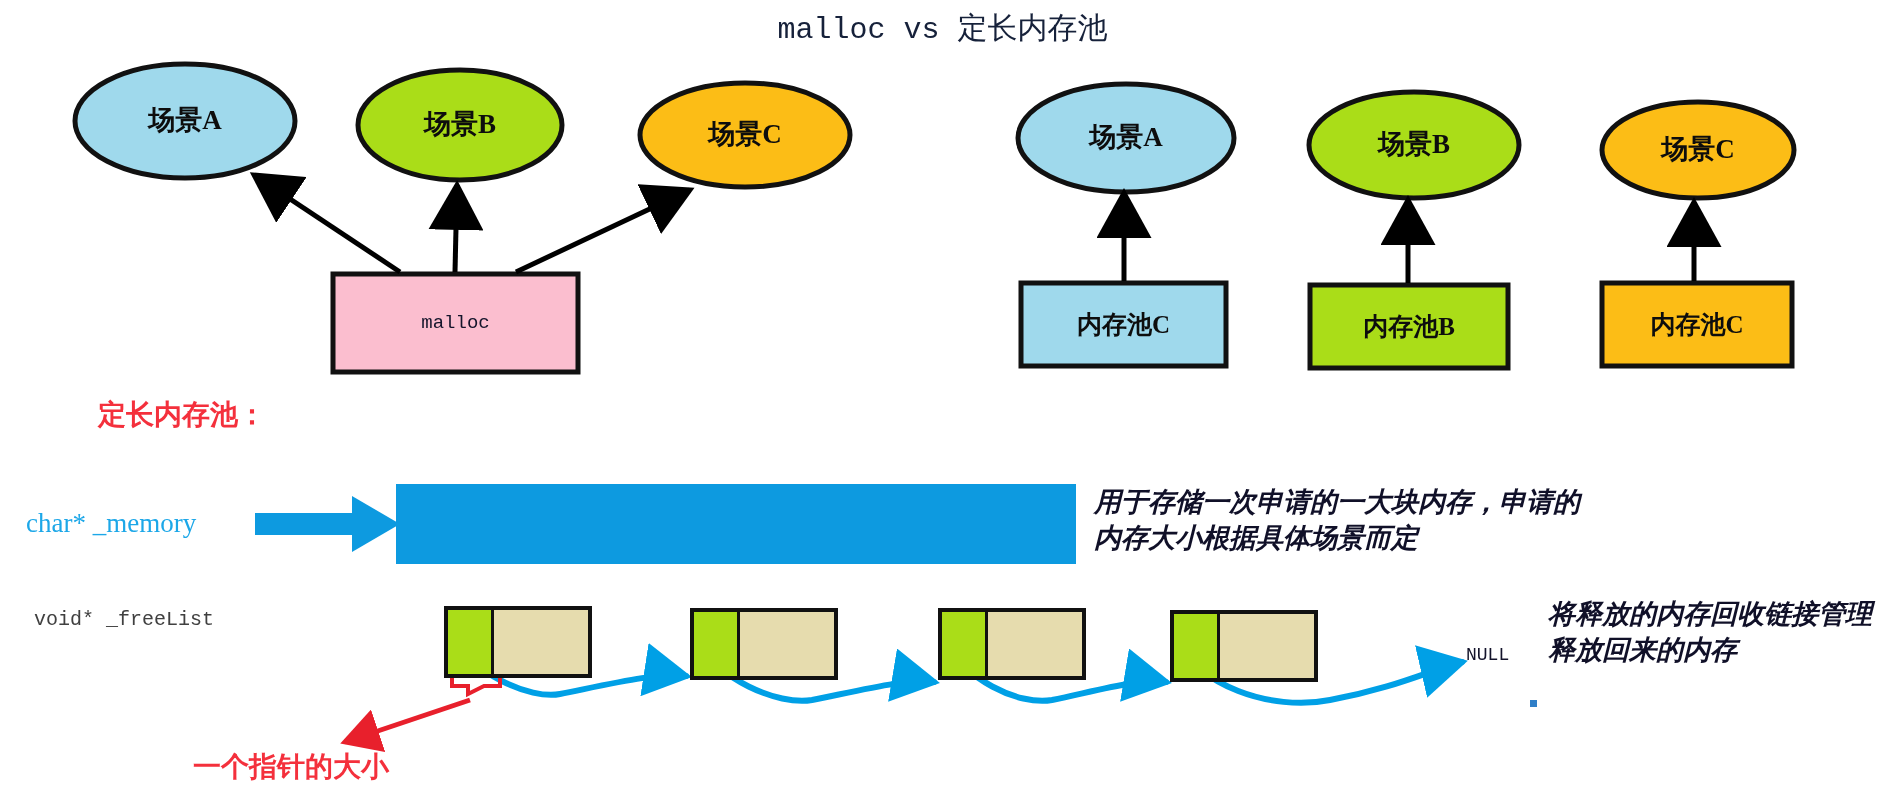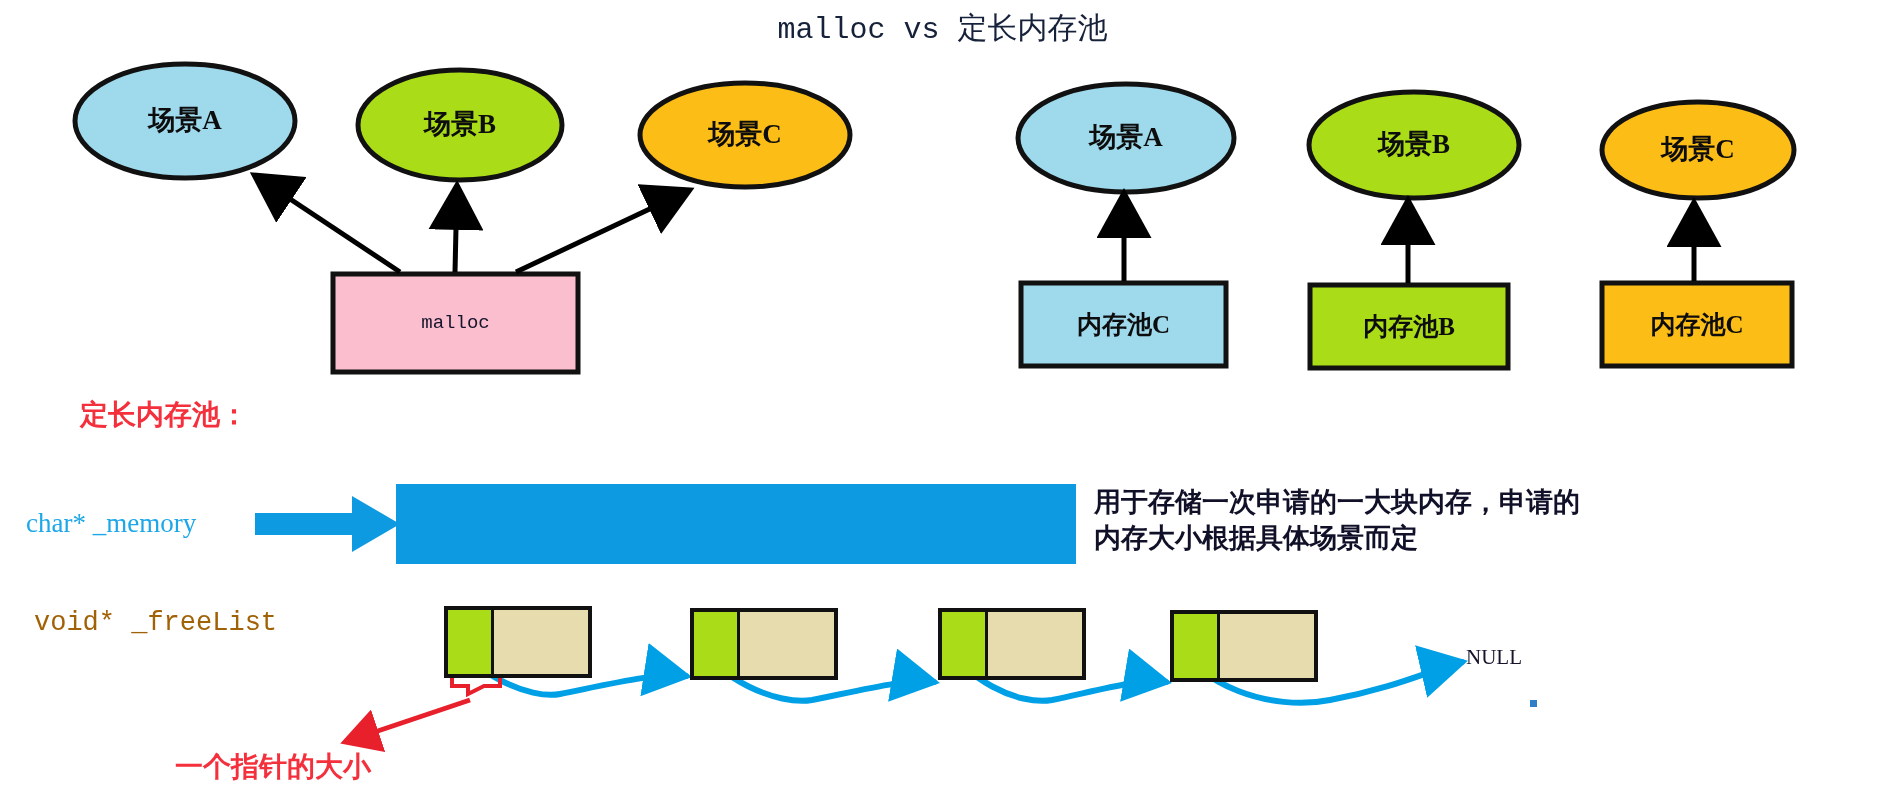--- a/index.html
+++ b/index.html
@@ -8,29 +8,29 @@
   .stage{position:absolute;left:0;top:0;width:1885px;height:796px;}
   svg.layer{position:absolute;left:0;top:0;width:1885px;height:796px;overflow:visible;}
   .node-label{position:absolute;display:flex;align-items:center;justify-content:center;
               text-align:center;line-height:1.1;pointer-events:none;}
   .title{position:absolute;left:0;top:8px;width:1885px;text-align:center;
          font-family:"Liberation Mono","DejaVu Sans Mono",monospace;font-size:30px;color:#16213a;}
   .ellipse-txt{font-family:"Liberation Serif","DejaVu Serif",serif;font-size:27px;font-weight:700;color:#0d0d0d;}
   .box-txt{font-family:"Liberation Serif","DejaVu Serif",serif;font-size:25px;font-weight:700;color:#0d0d0d;}
   .mono{font-family:"Liberation Mono","DejaVu Sans Mono",monospace;}
   .redlabel{position:absolute;color:#f4303c;font-weight:700;font-size:28px;
-            font-family:"Liberation Serif","DejaVu Serif",serif;white-space:nowrap;}
+            font-family:"Liberation Serif","DejaVu Serif",serif;white-space:nowrap;margin-left:18px;}
   .bluecode{position:absolute;color:#1ca7e8;font-size:27px;white-space:nowrap;
             font-family:Liberation Serif, serif;}
-  .blackcode{position:absolute;color:#a16207;font-size:27px;white-space:nowrap;
+  .blackcode{position:absolute;color:#404040;font-size:20px;white-space:nowrap;
              font-family:"Liberation Mono","DejaVu Sans Mono",monospace;}
   .anno{position:absolute;color:#101028;font-size:27px;font-weight:700;line-height:1.34;
-        font-family:"Liberation Serif","DejaVu Serif",serif;}
-  .nulltxt{position:absolute;color:#14142b;font-size:21px;
-           font-family:Liberation Serif, serif;}
+        font-family:"Liberation Serif","DejaVu Serif",serif;font-style:italic;}
+  .nulltxt{position:absolute;color:#14142b;font-size:18px;
+           font-family:Liberation Mono, monospace;}
   .membar{position:absolute;background:#0d9ae0;}
   .fl-block{position:absolute;border:4px solid #111111;box-sizing:border-box;display:flex;}
   .fl-green{background:#aadd18;height:100%;box-sizing:border-box;border-right:3px solid #111111;}
   .fl-beige{background:#e6dcae;height:100%;flex:1;}
   .dot{position:absolute;width:7px;height:7px;background:#2f7fc8;}
 </style>
 </head>
 <body>
 
 <div class="stage">
@@ -124,18 +124,19 @@
     <div class="fl-green" style="width:46px;"></div>
     <div class="fl-beige"></div>
   </div>
   <div class="fl-block" style="left:1170px;top:610px;width:148px;height:72px;">
     <div class="fl-green" style="width:46px;"></div>
     <div class="fl-beige"></div>
   </div>
 
   <div class="nulltxt" style="left:1466px;top:645px;">NULL</div>
 
+  <div class="anno" style="left:1548px;top:596px;width:330px;">将释放的内存回收链接管理释放回来的内存</div>
 
   <div class="dot" style="left:1530px;top:700px;"></div>
 
   <div class="redlabel" style="left:175px;top:748px;">一个指针的大小</div>
 
 </div>
 
 </body></html>

